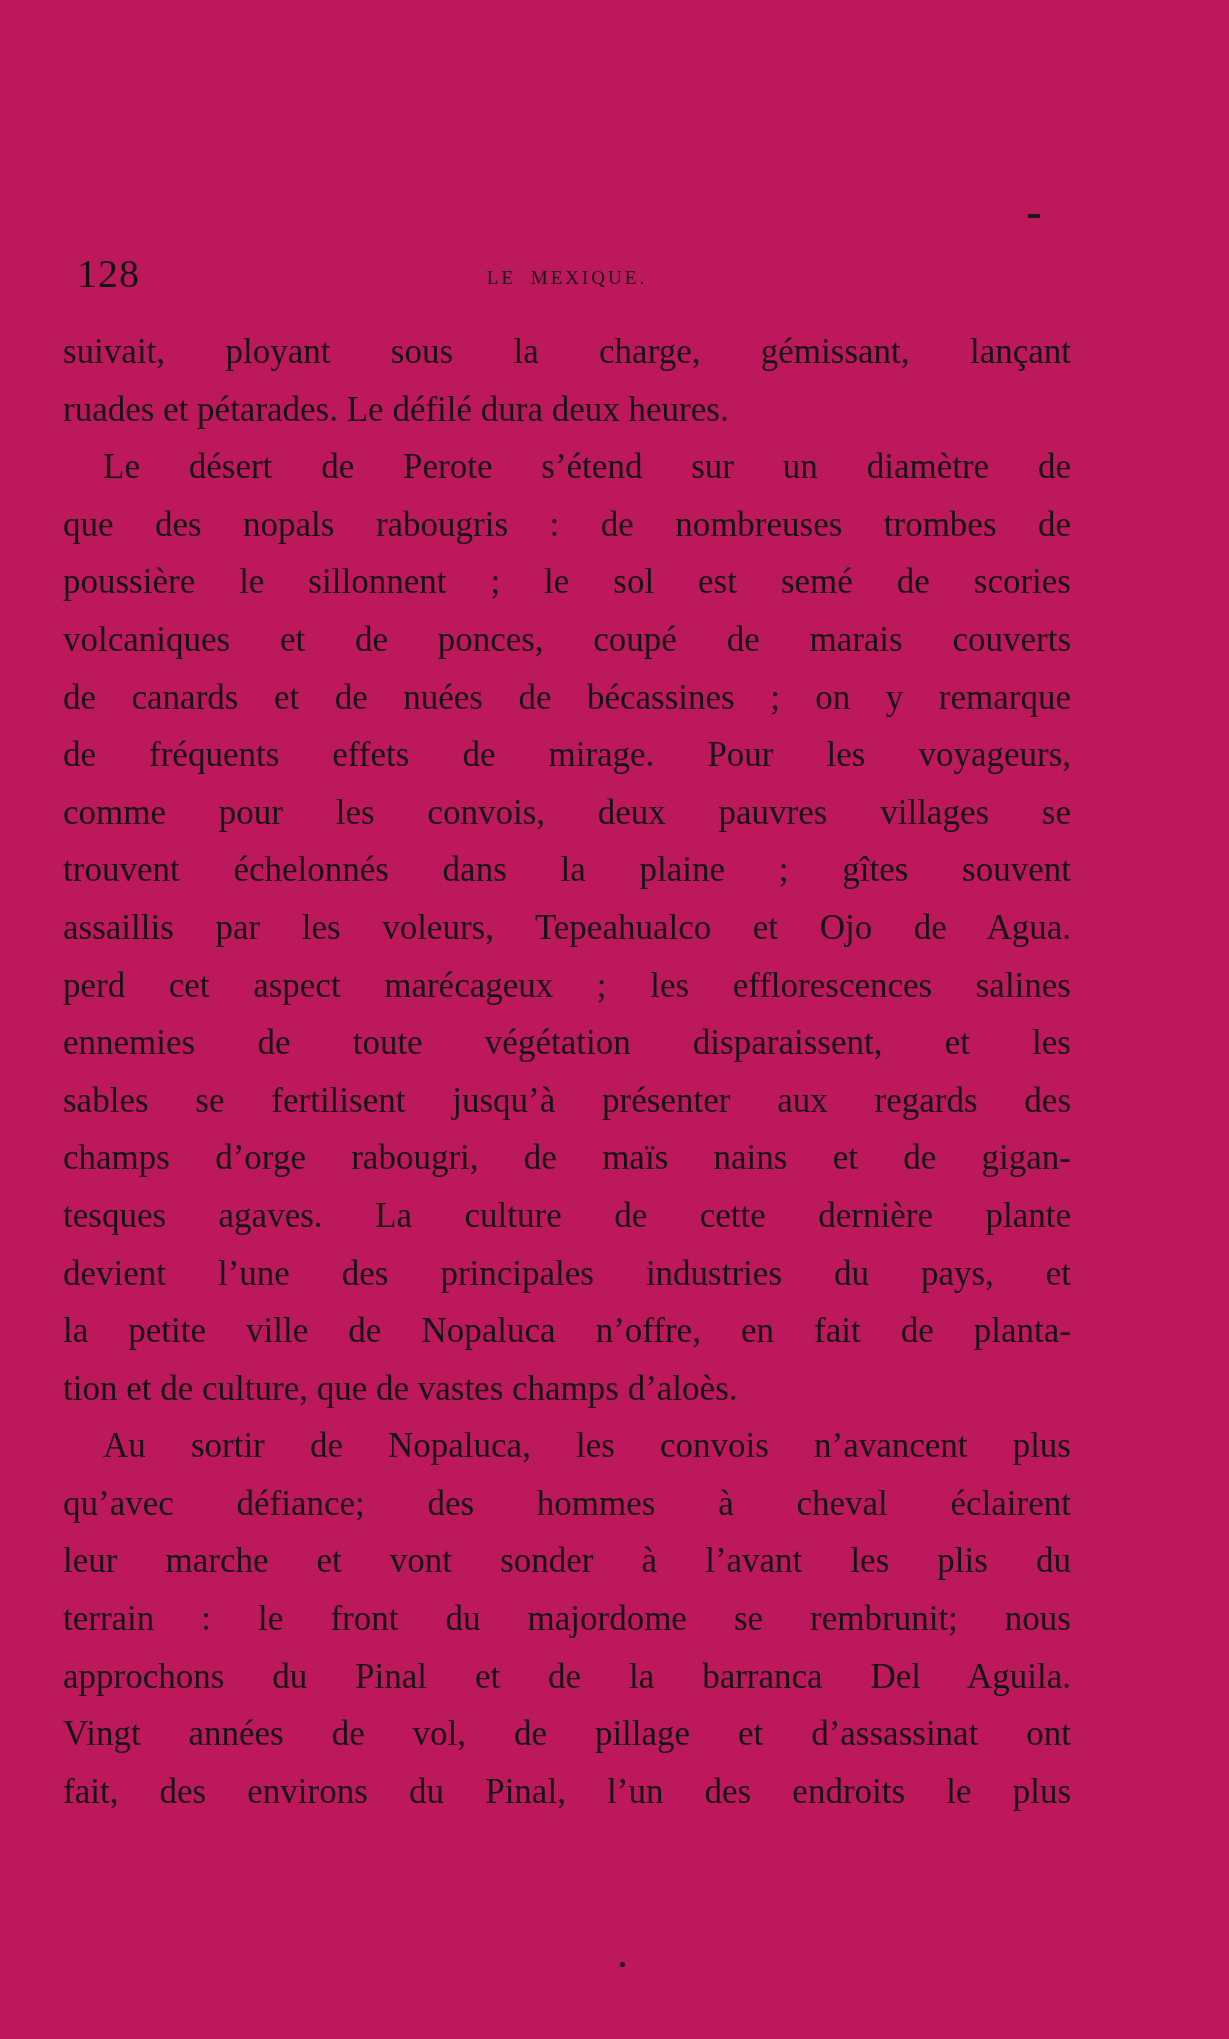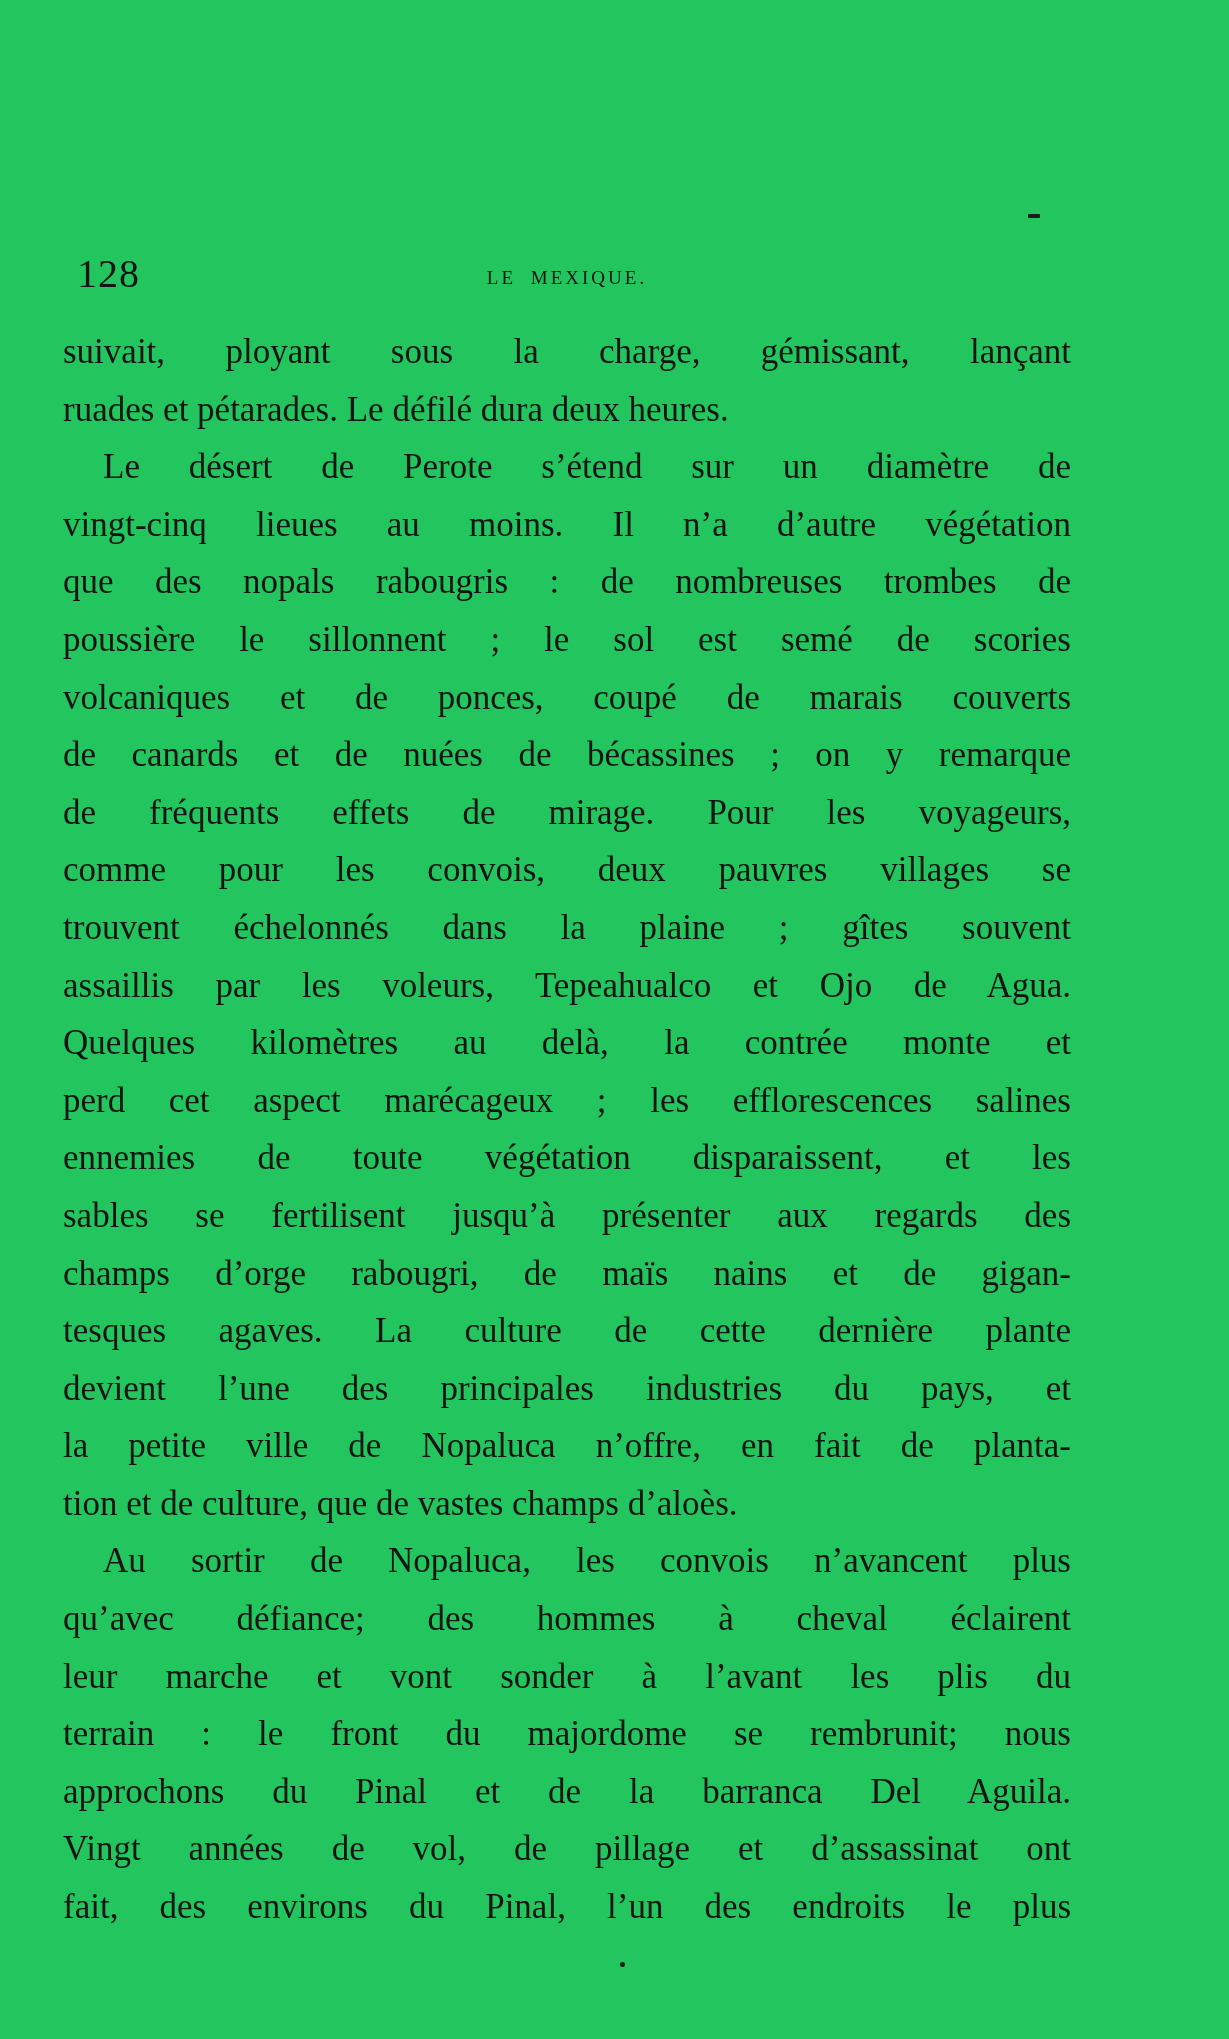--- a/index.html
+++ b/index.html
@@ -4,21 +4,21 @@
 <style>
   html, body {
     margin: 0;
     padding: 0;
     background: #ffffff;
   }
   .page {
     position: relative;
     width: 1229px;
     height: 2039px;
-    background: #22c55e;
+    background: #be185d;
     overflow: hidden;
     font-family: "Liberation Serif", "DejaVu Serif", serif;
     color: #141414;
   }
   .header {
     position: absolute;
     left: 63px;
     top: 252px;
     width: 1008px;
     height: 56px;
@@ -91,30 +91,28 @@
     <span class="pagenum">128</span>
     <span class="running-title">LE MEXIQUE.</span>
   </div>
 
   <div class="artifact dash-top"></div>
 
   <div class="text-body" id="text-body">
       <div class="line"><span>suivait, ployant sous la charge, gémissant, lançant</span></div>
       <div class="line end"><span>ruades et pétarades. Le défilé dura deux heures.</span></div>
       <div class="line indent"><span>Le désert de Perote s’étend sur un diamètre de</span></div>
-      <div class="line"><span>vingt-cinq lieues au moins. Il n’a d’autre végétation</span></div>
       <div class="line"><span>que des nopals rabougris : de nombreuses trombes de</span></div>
       <div class="line"><span>poussière le sillonnent ; le sol est semé de scories</span></div>
       <div class="line"><span>volcaniques et de ponces, coupé de marais couverts</span></div>
       <div class="line"><span>de canards et de nuées de bécassines ; on y remarque</span></div>
       <div class="line"><span>de fréquents effets de mirage. Pour les voyageurs,</span></div>
       <div class="line"><span>comme pour les convois, deux pauvres villages se</span></div>
       <div class="line"><span>trouvent échelonnés dans la plaine ; gîtes souvent</span></div>
       <div class="line"><span>assaillis par les voleurs, </span><span class="it">Tepeahualco</span><span> et </span><span class="it">Ojo de Agua</span><span>.</span></div>
-      <div class="line"><span>Quelques kilomètres au delà, la contrée monte et</span></div>
       <div class="line"><span>perd cet aspect marécageux ; les efflorescences salines</span></div>
       <div class="line"><span>ennemies de toute végétation disparaissent, et les</span></div>
       <div class="line"><span>sables se fertilisent jusqu’à présenter aux regards des</span></div>
       <div class="line"><span>champs d’orge rabougri, de maïs nains et de gigan-</span></div>
       <div class="line"><span>tesques agaves. La culture de cette dernière plante</span></div>
       <div class="line"><span>devient l’une des principales industries du pays, et</span></div>
       <div class="line"><span>la petite ville de </span><span class="it">Nopaluca</span><span> n’offre, en fait de planta-</span></div>
       <div class="line end"><span>tion et de culture, que de vastes champs d’aloès.</span></div>
       <div class="line indent"><span>Au sortir de </span><span class="it">Nopaluca</span><span>, les convois n’avancent plus</span></div>
       <div class="line"><span>qu’avec défiance; des hommes à cheval éclairent</span></div>

